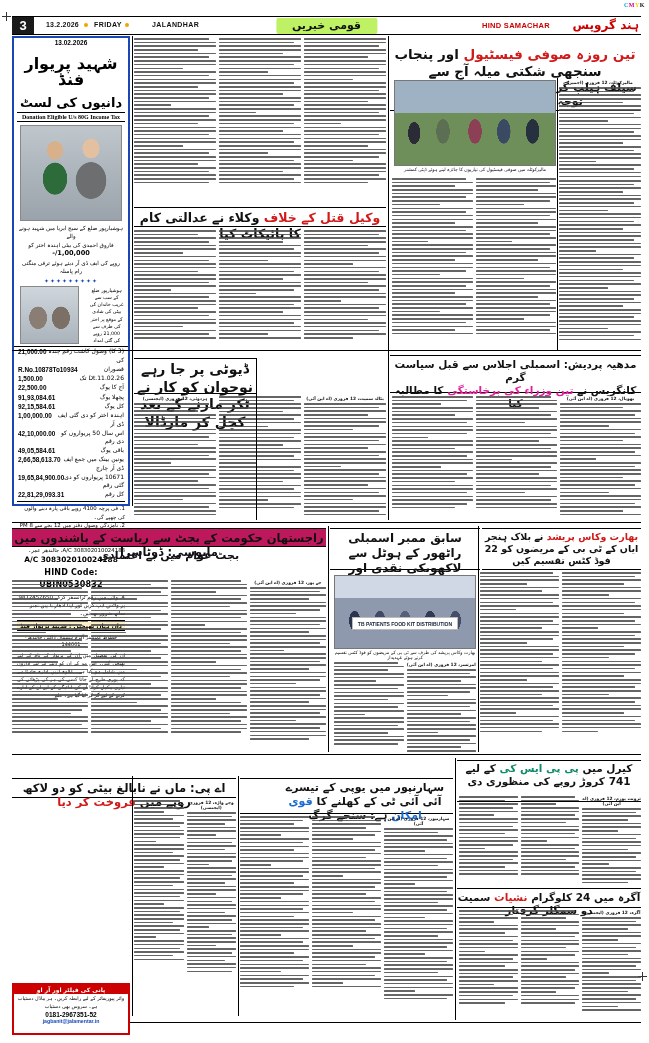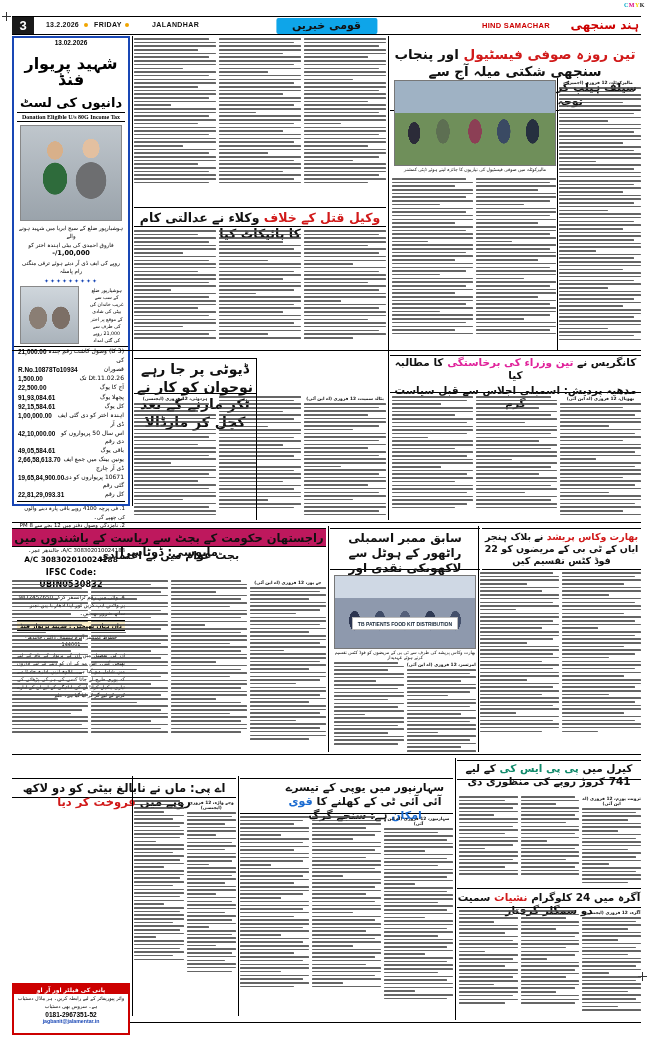--- a/index.html
+++ b/index.html
@@ -44,21 +44,21 @@
     display:flex; align-items:center; justify-content:center;
     font-family:"Liberation Sans", sans-serif;
   }
   .mh-date { position:absolute; left:34px; top:4px; font-size:7px; font-weight:bold; letter-spacing:.2px; color:#111; }
   .mh-dot1 { position:absolute; left:72px; top:6px; width:4px; height:4px; border-radius:50%; background:#f0a500; }
   .mh-day { position:absolute; left:82px; top:4px; font-size:7px; font-weight:bold; letter-spacing:.4px; color:#111; }
   .mh-dot2 { position:absolute; left:113px; top:6px; width:4px; height:4px; border-radius:50%; background:#f0a500; }
   .mh-city { position:absolute; left:140px; top:4px; font-size:7px; font-weight:bold; letter-spacing:.4px; color:#111; }
   .mh-center {
     position:absolute; left:50%; transform:translateX(-50%); top:1px;
-    background:#0ea5e9; padding:1px 16px 2px; border-radius:2px;
+    background:#bef264; padding:1px 16px 2px; border-radius:2px;
     font-size:11px; font-weight:bold; color:#111;
     font-family:"DejaVu Sans", sans-serif; direction:rtl;
   }
   .mh-eng { position:absolute; right:91px; top:4px; font-size:7.5px; font-weight:bold; color:#cc0000; letter-spacing:.3px; }
   .mh-urdu { position:absolute; right:2px; top:1px; font-size:12px; font-weight:bold; color:#cc0000;
              font-family:"DejaVu Sans", sans-serif; direction:rtl; }
 
   
   .box { position:absolute; }
   .hr-thin { border-top:1px solid #000; }
@@ -198,21 +198,21 @@
 
   <div class="masthead">
     <div class="pagenum">3</div>
     <div class="mh-date">13.2.2026</div>
     <div class="mh-dot1"></div>
     <div class="mh-day">FRIDAY</div>
     <div class="mh-dot2"></div>
     <div class="mh-city">JALANDHAR</div>
     <div class="mh-center">قومی خبریں</div>
     <div class="mh-eng">HIND SAMACHAR</div>
-    <div class="mh-urdu">ہند سنجھی</div>
+    <div class="mh-urdu">ہند گروپس</div>
   </div>
 
   <div id="left-ad">
     <div class="ad-date">13.02.2026</div>
     <div class="ad-title1">شہید پریوار فنڈ</div>
     <div class="ad-title2">دانیوں کی لسٹ</div>
     <div class="ad-band">Donation Eligible U/s 80G Income Tax</div>
     <div class="ad-photo"></div>
     <div class="ad-cap">
       <div>ہوشیارپور ضلع کے سیج ایریا میں شہید ہونے والے</div>
@@ -275,21 +275,21 @@
           <span class="amt">22,81,29,093.31</span>
           <span class="lbl">کل رقم</span>
         </div>
     </div>
 
     <div class="ad-rules">
       <div>1. فی پرچہ 4100 روپے باقی پارہ دینے والوں کی چھپے گی۔</div>
       <div>2. نامزدگی وصول دفتر میں 12 بجے سے 8 PM تک دیں۔</div>
       <div>3. NEFT کے لیے یونین بینک آف انڈیا یا سول A/C 308302010024188، جالندھر عمر۔</div>
       <div class="ac">A/C 308302010024188</div>
-      <div class="ifsc">IFSC Code: UBIN0530832</div>
+      <div class="ifsc">HIND Code: UBIN0530832</div>
       <div>4. وائی میں رقم ٹرانسفر کرکے 9872457650 پر واٹس ایپ کریں اور اپنا آدھار یا پین نمبر ساتھ ضرور بھیجیں۔</div>
     </div>
     <div class="ad-send">دان یہاں بھیجیں : شہید پریوار فنڈ</div>
     <div class="ad-cap" style="font-size:5px;">خطوط کمیشنر آکرم ہسپتال ڈاکٹر، جالندھر- 144001</div>
     <div class="ad-foot">ان کی تفصیل میں ان کے پریوار کے نام کے لیے بھیجی گئی۔ اس مد کے ان کو دینے کے لیے اداروں میں شامل ہو گیا ہے۔ علاوہ ازیں ادارہ چاہتا ہے کہ پوری طرح لے جانا کسی کی ہر کی پڑھائی کی تیاری مکمل کرانا ان کی ادائیگی کے لیے ان کے ادارے کرنے کے لیے گر کر لیا گیا ہے۔ علم</div>
   </div>
 
   <div class="cols" style="left:134px; top:38px; width:252px; height:160px;">
     <div class="col">
       <div class="ln s1"></div>
@@ -707,24 +707,24 @@
         <div class="ln s1"></div>
     </div>
   </div>
 
   <div class="hl-bar" style="left:134px; top:358px; width:122px; height:36px;">
     <div class="headline" style="font-size:14px; padding:2px 2px 0;">ڈیوٹی پر جا رہے نوجوان کو کار نے ٹکر مارنے کے بعد کچل کر مارڈالا</div>
   </div>
 
 
   <div class="hl-bar" style="left:390px; top:355px; width:251px; height:38px;">
+    <div class="headline" style="font-size:10.5px; padding-top:2px;">مدھیہ پردیش: اسمبلی اجلاس سے قبل سیاست گرم</div>
     <div class="headline" style="font-size:10.5px;">
       <span>کانگریس نے </span><span class="hl-c">تین وزراء کی برخاستگی</span><span> کا مطالبہ کیا</span>
     </div>
-    <div class="headline" style="font-size:10.5px; padding-top:2px;">مدھیہ پردیش: اسمبلی اجلاس سے قبل سیاست گرم</div>
   </div>
 
   <div class="cols" style="left:134px; top:396px; width:252px; height:124px;">
     <div class="col">
       <div class="dateline">بٹالہ سمیت، 12 فروری (اے این آئی)</div>
       <div class="ln s1"></div>
         <div class="ln s2"></div>
         <div class="ln s1"></div>
         <div class="ln s3"></div>
       <div class="ln s1"></div>
@@ -1289,21 +1289,21 @@
       <span>اے پی: ماں نے نابالغ بیٹی کو دو لاکھ روپے میں </span><span class="hl-a">فروخت کر دیا</span>
     </div>
   </div>
 
   <div class="hl-bar" style="left:240px; top:778px; width:213px; height:36px;">
     <div class="headline" style="font-size:11px; padding-top:2px;padding-left:37px;">
       <span>سہارنپور میں یوپی کے تیسرے آئی آئی ٹی کے کھلنے کا </span><span class="hl-b">قوی امکان</span><span> ہے: سنجے گرگ</span>
     </div>
   </div>
 
-  <div class="hl-bar" style="left:457px; top:760px; width:184px; height:20px;">
+  <div class="hl-bar" style="left:457px; top:760px; width:184px; height:42px;">
     <div class="headline" style="font-size:10.5px; padding-top:1px;">
       <span>کیرل میں </span><span class="hl-d">پی پی ایس کی</span><span> کے لیے 741 کروڑ روپے کی منظوری دی</span>
     </div>
   </div>
 
   <div class="hl-bar" style="left:457px; top:888px; width:184px; height:20px;">
     <div class="headline" style="font-size:10.5px; padding-top:2px;">
       <span>آگرہ میں 24 کلوگرام </span><span class="hl-a">نشیات</span><span> سمیت دو سمگلر گرفتار</span>
     </div>
   </div>

